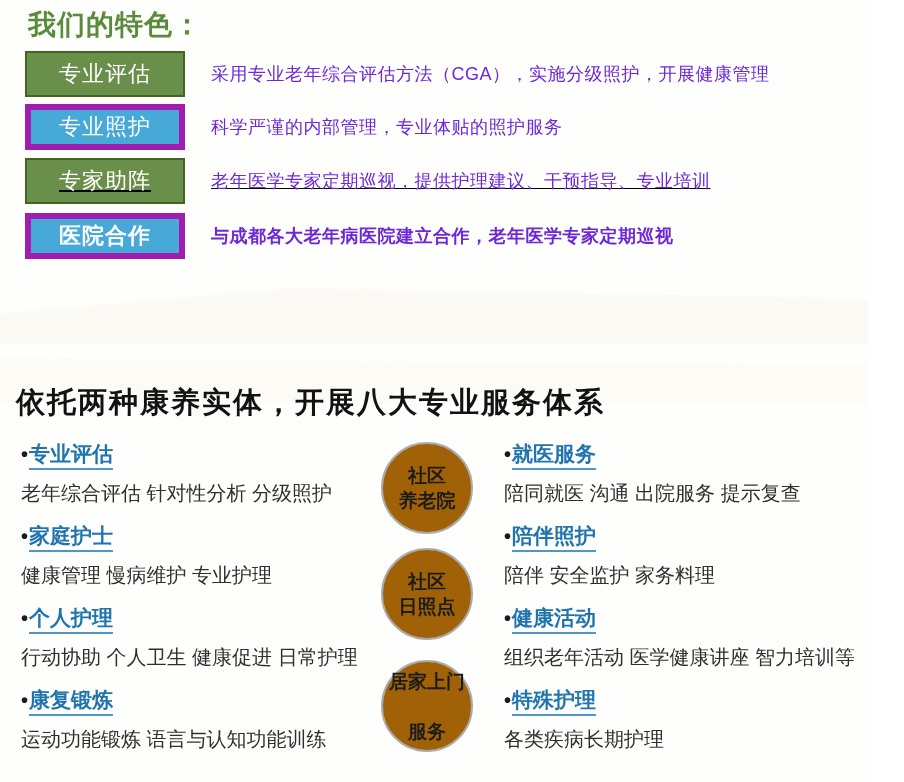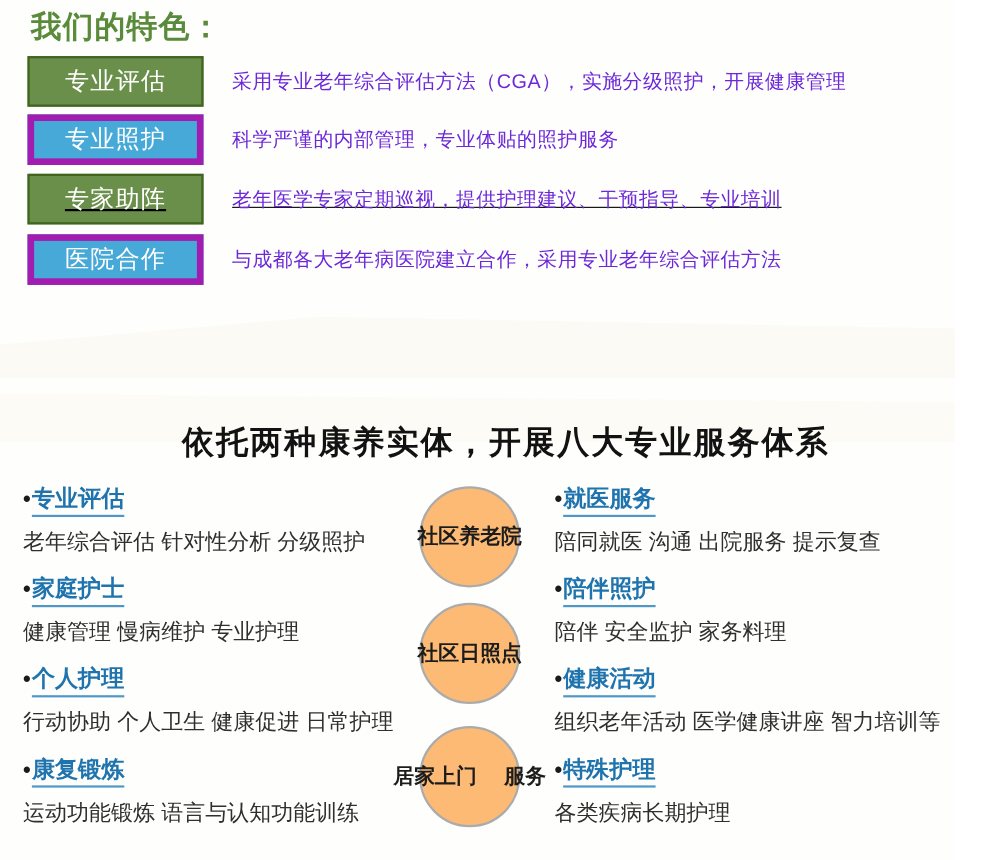--- a/index.html
+++ b/index.html
@@ -13,54 +13,54 @@
          clip-path:polygon(0 45%,32% 0,100% 20%,100% 100%,0 100%);}
   .band2{position:absolute;left:0;top:358px;width:904px;height:44px;background:#fcfbf6;
          clip-path:polygon(0 0,100% 18%,100% 100%,0 100%);}
 
   
   .features-title{
     position:absolute;left:28px;top:6px;margin:0;
     font-size:28px;font-weight:bold;color:#5a8b3a;letter-spacing:1px;
   }
   .frow{position:absolute;left:25px;display:flex;align-items:center;height:50px;}
-  .frow.r0{top:49px;} .frow.r1{top:102px;} .frow.r2{top:156px;text-decoration:underline;} .frow.r3{top:211px;}
+  .frow.r0{top:49px;} .frow.r1{top:102px;} .frow.r2{top:156px;text-decoration:underline;} .frow.r3{top:211px;font-weight:bold;}
   .tag{
     box-sizing:border-box;width:160px;height:46px;flex:0 0 160px;
     display:flex;align-items:center;justify-content:center;
     color:#ffffff;font-size:22px;letter-spacing:1px;
   }
   .tag.green{background:#6a8f4a;border:2px solid #42641f;}
   .tag.blue{background:#47a9d8;border:6px solid #a21caf;}
   .fdesc{
     margin-left:26px;font-size:18px;color:#6d28d9;white-space:nowrap;letter-spacing:0.5px;
   }
 
   
   .services-title{
     position:absolute;left:0;top:383px;width:904px;margin:0;
-    text-align:center;padding-left:16px;box-sizing:border-box;
+    text-align:left;padding-left:16px;box-sizing:border-box;
     font-size:29px;font-weight:bold;color:#121212;letter-spacing:2px;
   }
   .col{position:absolute;top:441px;}
   .col-left{left:21px;width:370px;}
   .col-right{left:504px;width:398px;}
   .svc{height:82px;}
   .svc-head{display:flex;align-items:baseline;line-height:26px;}
   .dot{color:#1a1a1a;font-size:20px;font-weight:bold;margin-right:1px;}
   .svc-link{
     font-size:21px;font-weight:bold;color:#1f74ae;
     padding-bottom:1px;border-bottom:2px solid #4f97c7;cursor:pointer;
   }
   .svc-desc{margin-top:10px;font-size:20px;color:#2f2f2f;white-space:nowrap;line-height:26px;}
 
   .circle{
     position:absolute;left:381px;box-sizing:border-box;width:92px;height:92px;
-    border:2px solid #ababab;border-radius:50%;background:#fdba74;
-    display:flex;flex-direction:row;align-items:center;justify-content:center;
+    border:2px solid #ababab;border-radius:50%;background:#a16207;
+    display:flex;flex-direction:column;align-items:center;justify-content:center;
   }
   .circle.c0{top:442px;} .circle.c1{top:548px;} .circle.c2{top:660px;gap:25px;}
   .circle span{font-size:19px;font-weight:bold;color:#1c1c1c;line-height:25px;white-space:nowrap;}
 </style>
 </head>
 <body>
 
 <div class="page">
 
   <div class="band1"></div>
@@ -75,21 +75,21 @@
   <div class="frow r1">
     <div class="tag blue">专业照护</div>
     <div class="fdesc">科学严谨的内部管理，专业体贴的照护服务</div>
   </div>
   <div class="frow r2">
     <div class="tag green">专家助阵</div>
     <div class="fdesc">老年医学专家定期巡视，提供护理建议、干预指导、专业培训</div>
   </div>
   <div class="frow r3">
     <div class="tag blue">医院合作</div>
-    <div class="fdesc">与成都各大老年病医院建立合作，采用专业老年综合评估方法</div>
+    <div class="fdesc">与成都各大老年病医院建立合作，老年医学专家定期巡视</div>
   </div>
 
   <h2 class="services-title">依托两种康养实体，开展八大专业服务体系</h2>
 
   <div class="col col-left">
     <div class="svc">
       <div class="svc-head">
         <span class="dot">•</span>
         <span class="svc-link">专业评估</span>
       </div>

